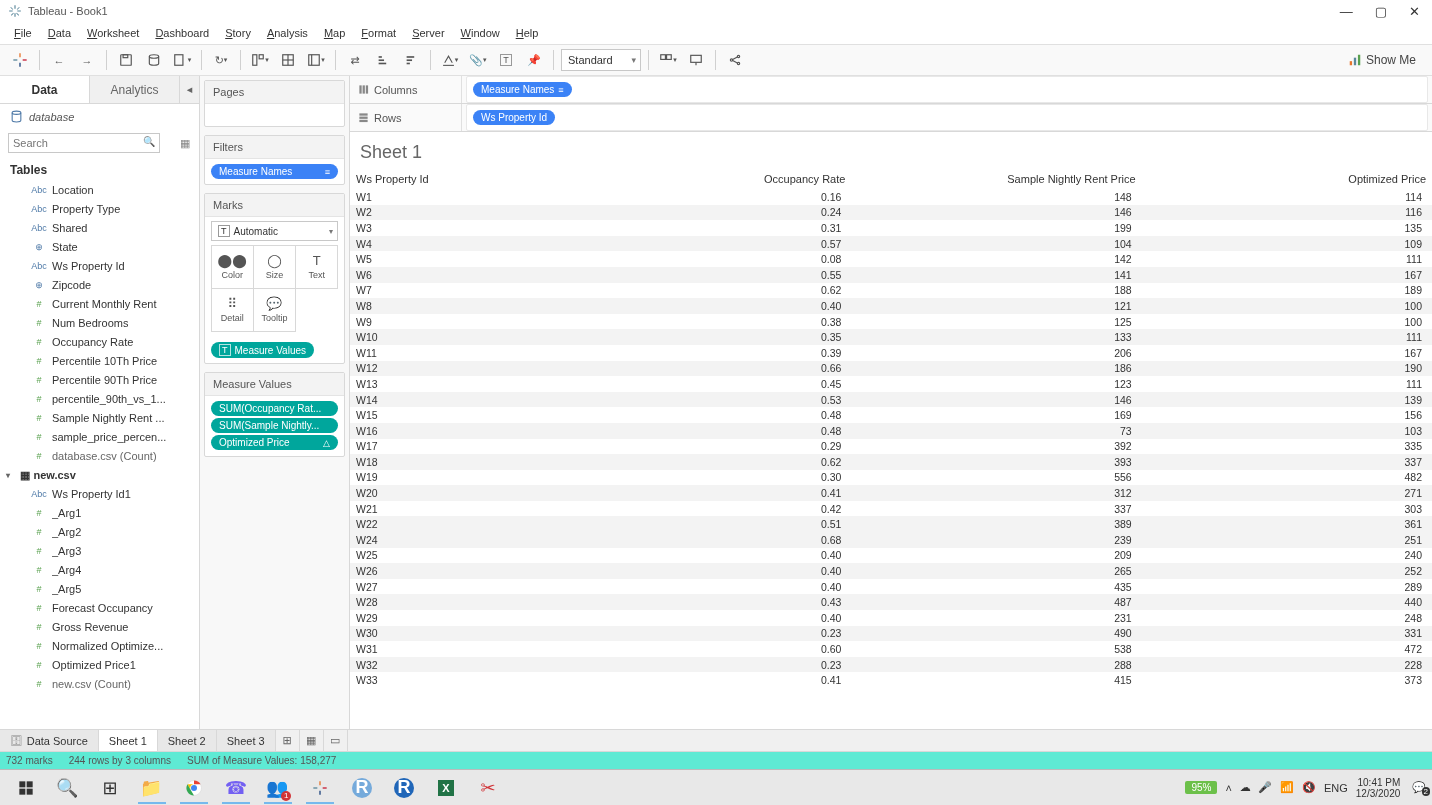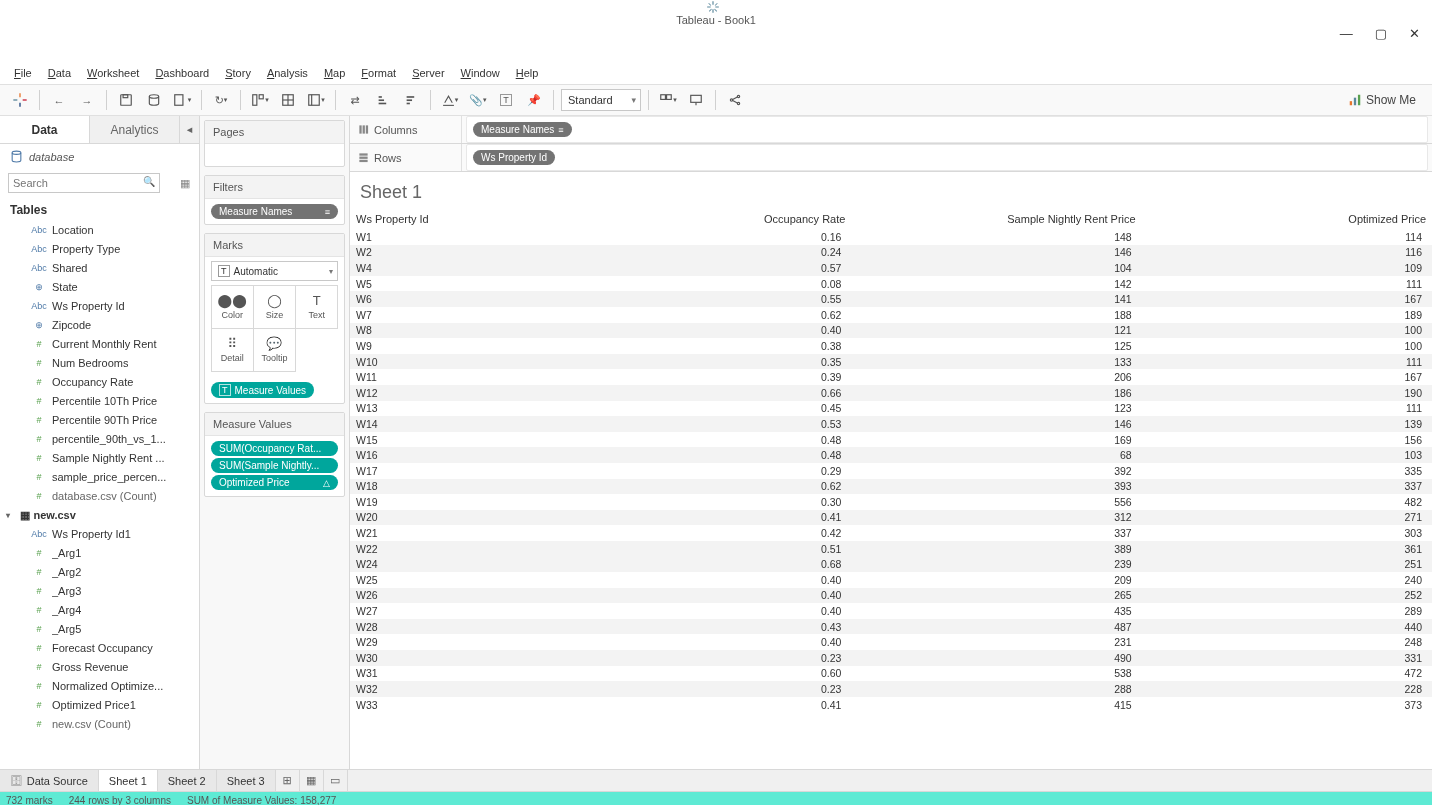--- a/index.html
+++ b/index.html
@@ -1,26 +1,26 @@
 <!DOCTYPE html>
 <html><head>
 <meta charset="utf-8">
 <style>
 * { margin: 0; padding: 0; box-sizing: border-box; font-family: "Segoe UI", Tahoma, sans-serif; }
 body { background: #ffffff; font-size: 11px; color: #333; overflow: hidden; width: 1432px; height: 805px; }
 
 
-.titlebar { height: 22px; display: flex; align-items: center; padding: 0 8px; background: #fff; flex-direction: column; }
+.titlebar { height: 22px; display: flex; align-items: center; padding: 0 8px; background: #fff; }
 .titlebar .logo { width: 14px; height: 14px; margin-right: 6px; color: #5b879b; }
 .titlebar .title { font-size: 11px; color: #555; }
 .titlebar .wincontrols { margin-left: auto; display: flex; gap: 22px; padding-right: 4px; }
 .titlebar .wincontrols span { cursor: pointer; font-size: 13px; color: #333; }
 
 
-.menubar { height: 22px; display: flex; align-items: center; padding: 0 8px; gap: 4px; background: #fff; margin-top: 40px; }
+.menubar { height: 22px; display: flex; align-items: center; padding: 0 8px; gap: 4px; background: #fff; }
 .menubar .item { padding: 2px 6px; font-size: 11px; color: #333; cursor: pointer; }
 .menubar .item .u { text-decoration: underline; }
 
 
 .toolbar { height: 32px; border-top: 1px solid #e0e0e0; border-bottom: 1px solid #e0e0e0; display: flex; align-items: center; padding: 0 8px; gap: 4px; background: #f9f9f9; }
 .toolbar .sep { width: 1px; height: 20px; background: #d0d0d0; margin: 0 3px; }
 .toolbar .btn { width: 24px; height: 24px; display: flex; align-items: center; justify-content: center; cursor: pointer; color: #555; border-radius: 2px; }
 .toolbar .select { height: 22px; border: 1px solid #c8c8c8; background: #fff; padding: 0 18px 0 6px; font-size: 11px; display: flex; align-items: center; position: relative; min-width: 80px; }
 .toolbar .select::after { content: "▾"; position: absolute; right: 4px; font-size: 9px; color: #777; }
 .toolbar .showme { margin-left: auto; display: flex; align-items: center; gap: 4px; font-size: 12px; color: #444; cursor: pointer; padding-right: 8px; }
@@ -54,21 +54,21 @@
 .tableheader .caret { font-size: 8px; color: #666; width: 10px; }
 .fieldlist::-webkit-scrollbar { width: 14px; }
 .fieldlist::-webkit-scrollbar-thumb { background: #c8c8c8; }
 .fieldlist::-webkit-scrollbar-track { background: #f0f0f0; }
 
 
 .shelves { width: 150px; border-right: 1px solid #d8d8d8; display: flex; flex-direction: column; background: #f8f8f8; }
 .shelfcard { border: 1px solid #d8d8d8; margin: 4px; background: #fff; border-radius: 2px; }
 .shelfcard .header { padding: 5px 8px; font-size: 11px; color: #555; background: #f3f3f3; border-bottom: 1px solid #e4e4e4; }
 .shelfcard .body { padding: 4px 6px; min-height: 22px; }
-.pill { background: #737373; color: #fff; border-radius: 10px; padding: 2px 8px; font-size: 10px; display: inline-flex; align-items: center; gap: 4px; margin: 1px 0; max-width: 100%; white-space: nowrap; overflow: hidden; }
+.pill { background: #3b82f6; color: #fff; border-radius: 10px; padding: 2px 8px; font-size: 10px; display: inline-flex; align-items: center; gap: 4px; margin: 1px 0; max-width: 100%; white-space: nowrap; overflow: hidden; }
 .pill .picon { font-size: 9px; }
 .pill.green { background: #00a69c; }
 .pill.full { width: 100%; justify-content: space-between; }
 .markscard .marksel { border: 1px solid #c8c8c8; margin: 4px 6px; height: 20px; display: flex; align-items: center; padding: 0 6px; font-size: 10px; background: #fff; position: relative; }
 .markscard .marksel::after { content: "▾"; position: absolute; right: 4px; font-size: 8px; color: #777; }
 .markgrid { display: grid; grid-template-columns: repeat(3, 1fr); gap: 0; padding: 0 6px 6px; }
 .markbtn { border: 1px solid #d8d8d8; height: 44px; display: flex; flex-direction: column; align-items: center; justify-content: center; font-size: 9px; color: #555; cursor: pointer; background: #fff; margin: -0.5px; }
 .markbtn .micon { font-size: 13px; margin-bottom: 2px; }
 .mvrow { padding: 4px 6px; }
 
@@ -513,20 +513,26 @@
                 <td class="num">0.16</td>
                 <td class="num">148</td>
                 <td class="num">114</td>
               </tr>
               <tr class="even">
                 <td>W2</td>
                 <td class="num">0.24</td>
                 <td class="num">146</td>
                 <td class="num">116</td>
               </tr>
+              <tr class="odd">
+                <td>W3</td>
+                <td class="num">0.31</td>
+                <td class="num">199</td>
+                <td class="num">135</td>
+              </tr>
               <tr class="even">
                 <td>W4</td>
                 <td class="num">0.57</td>
                 <td class="num">104</td>
                 <td class="num">109</td>
               </tr>
               <tr class="odd">
                 <td>W5</td>
                 <td class="num">0.08</td>
                 <td class="num">142</td>
@@ -588,21 +594,21 @@
               </tr>
               <tr class="odd">
                 <td>W15</td>
                 <td class="num">0.48</td>
                 <td class="num">169</td>
                 <td class="num">156</td>
               </tr>
               <tr class="even">
                 <td>W16</td>
                 <td class="num">0.48</td>
-                <td class="num">68</td>
+                <td class="num">73</td>
                 <td class="num">103</td>
               </tr>
               <tr class="odd">
                 <td>W17</td>
                 <td class="num">0.29</td>
                 <td class="num">392</td>
                 <td class="num">335</td>
               </tr>
               <tr class="even">
                 <td>W18</td>

